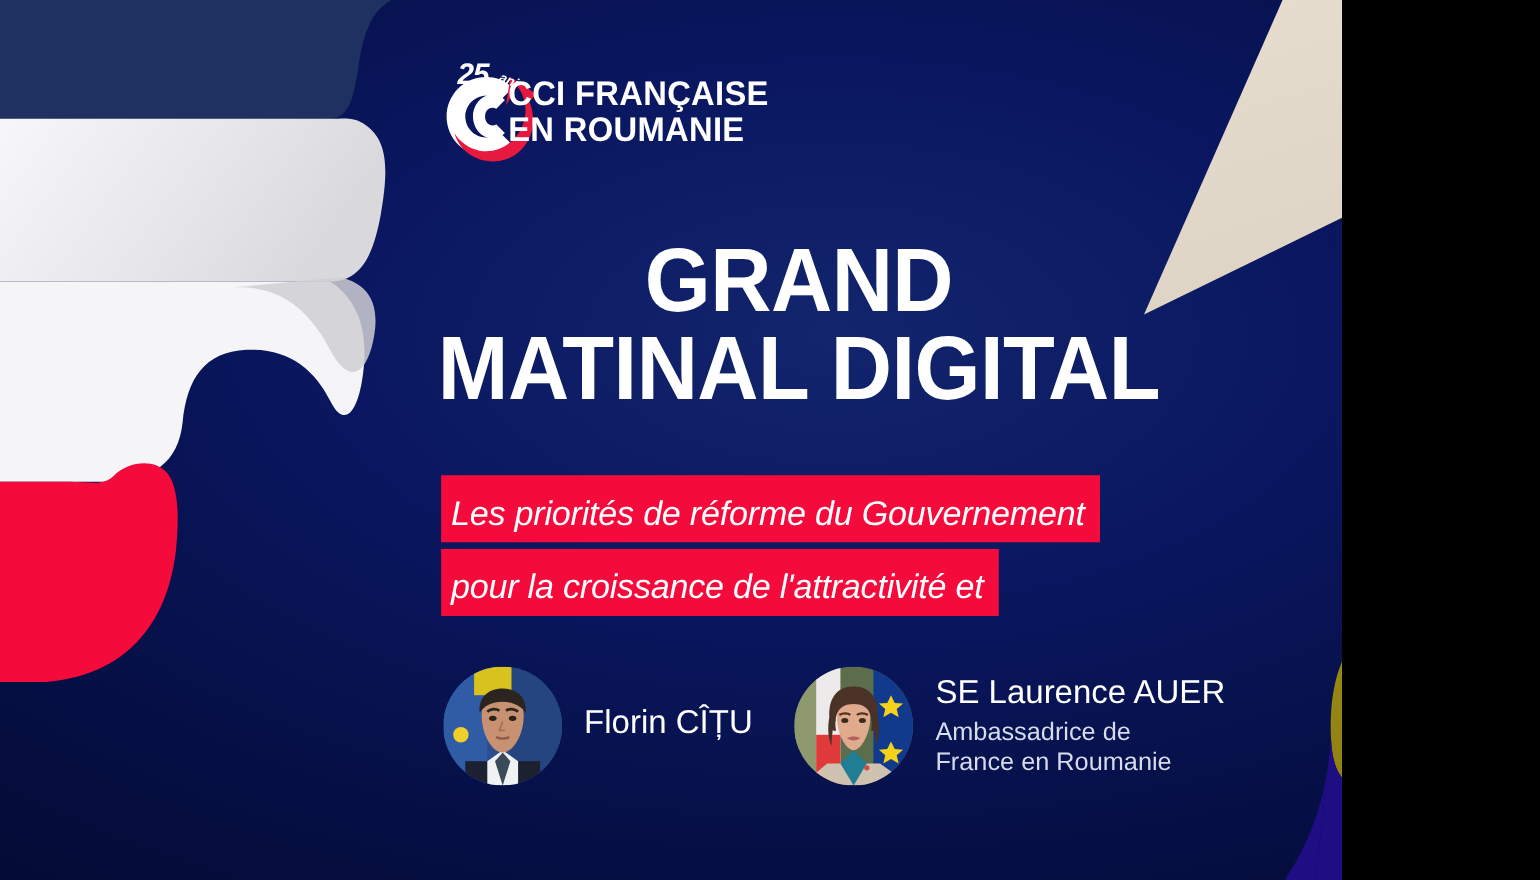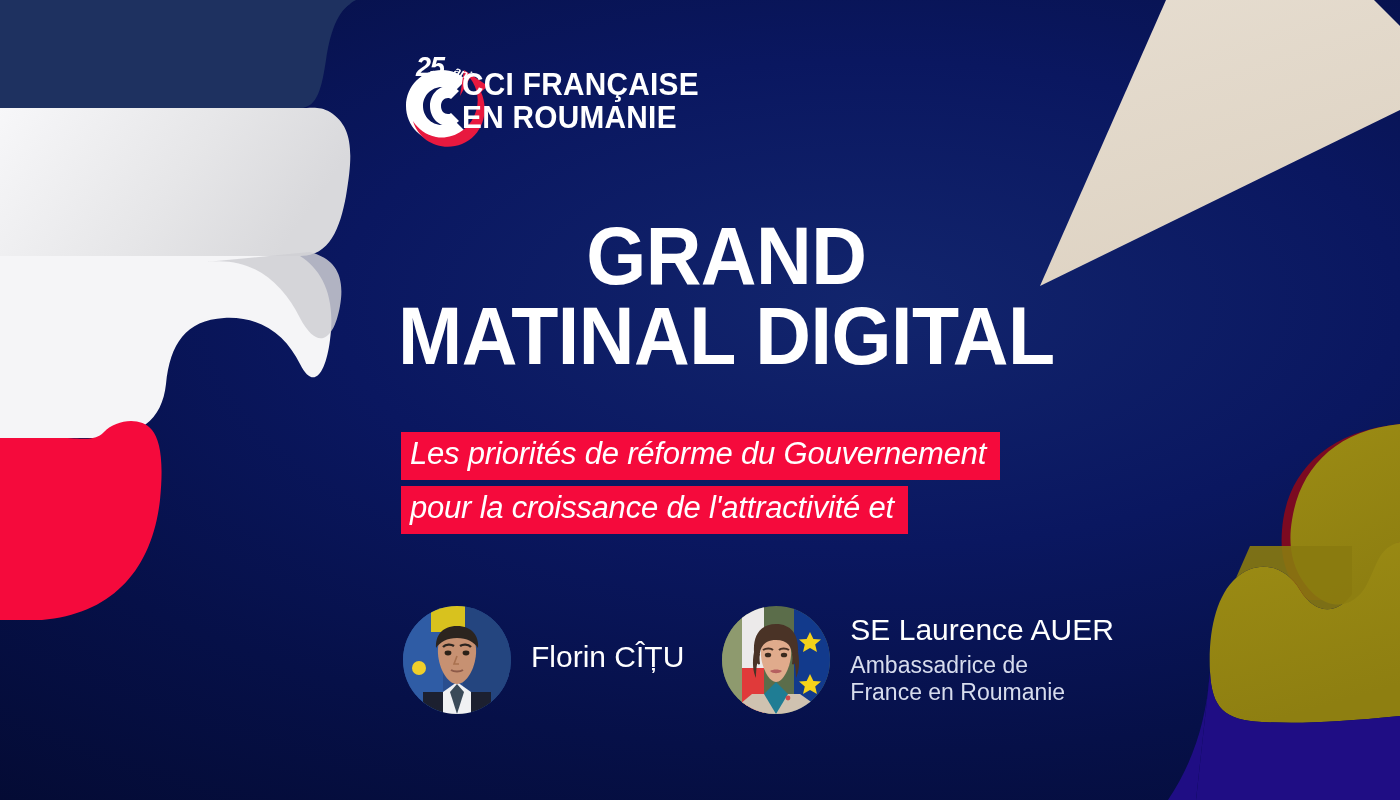--- a/index.html
+++ b/index.html
@@ -2,21 +2,21 @@
 <html><head>
 <meta charset="utf-8">
 <style>
   html, body {
     margin: 0;
     padding: 0;
     background: #000;
   }
   #poster {
     position: relative;
-    width: 1400px;
+    width: 1220px;
     height: 800px;
     overflow: hidden;
     font-family: "Liberation Sans", sans-serif;
     background: radial-gradient(ellipse 100% 80% at 62% 38%, #12256d 0%, #0a1760 38%, #061048 70%, #040b34 100%);
   }
 
   
   .bg-layer {
     position: absolute;
     inset: 0;
@@ -94,21 +94,21 @@
     top: 432px;
   }
   .sub-line {
     display: block;
     width: max-content;
     background: #f50a3c;
     color: #ffffff;
     font-style: italic;
     font-size: 31px;
     line-height: 1;
-    padding: 6px 14px 11px 9px;
+    padding: 19px 14px 11px 9px;
     margin-bottom: 6px;
     letter-spacing: -0.2px;
     white-space: nowrap;
   }
 
   
   .speakers {
     position: absolute;
     left: 403px;
     top: 606px;

